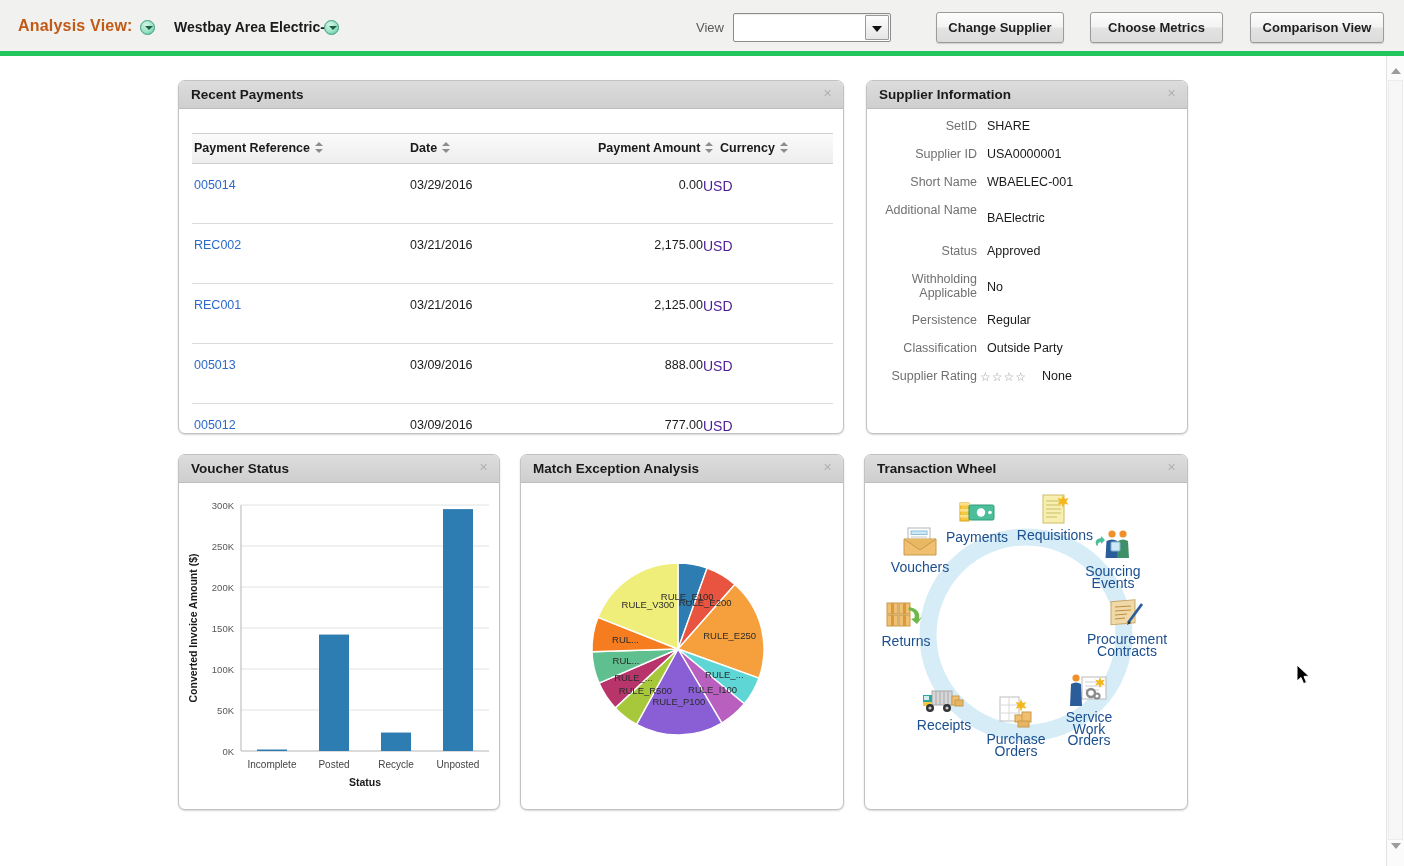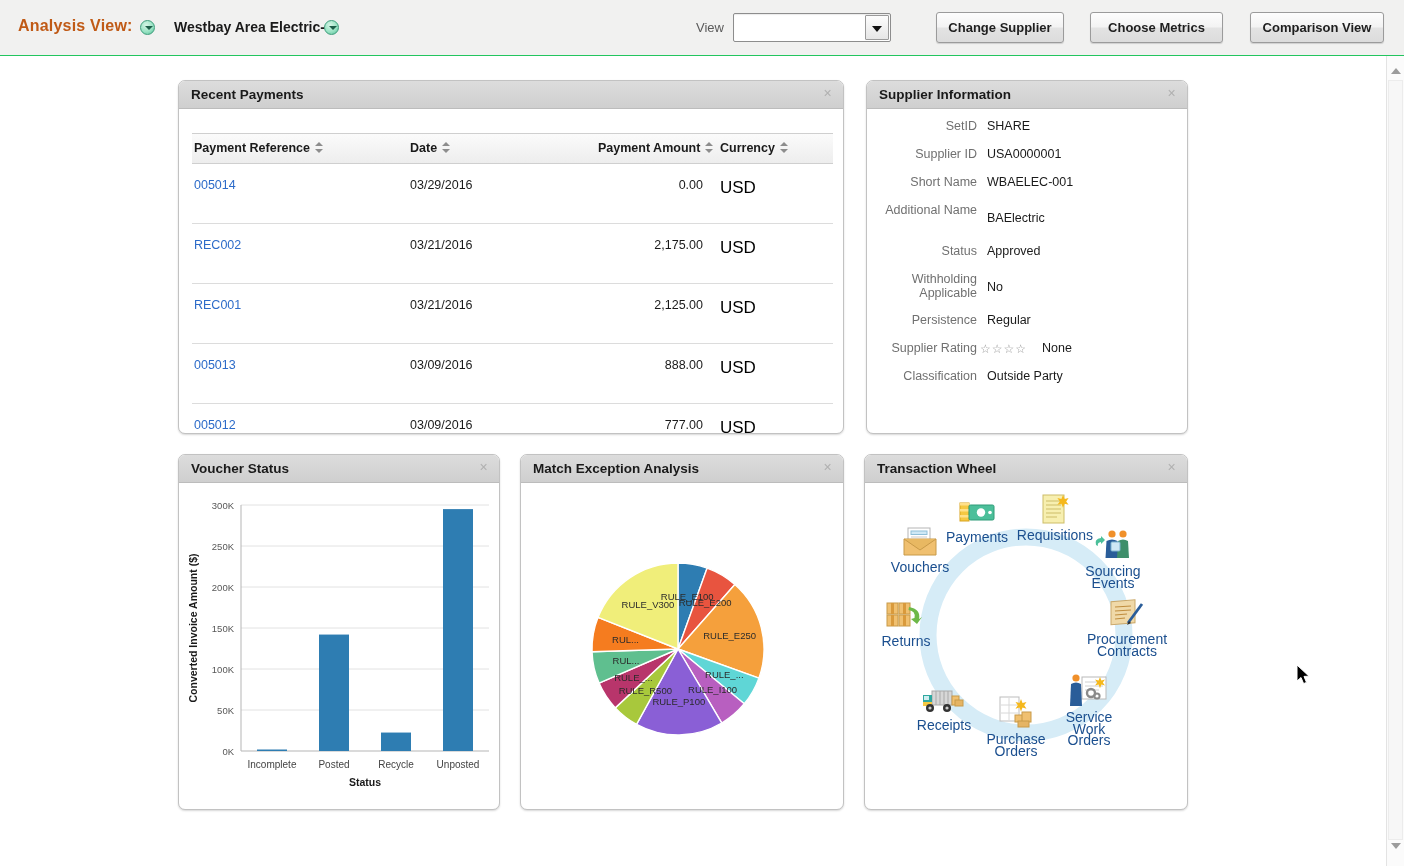--- a/index.html
+++ b/index.html
@@ -10,21 +10,21 @@
     overflow: hidden;
     background: #ffffff;
     font-family: "Liberation Sans", sans-serif;
   }
 
   
   #toolbar {
     position: absolute; left: 0; top: 0;
     width: 1404px; height: 56px;
     background: #f1f1f0;
-    border-bottom: 1px solid #22c55e;
+    border-bottom: 5px solid #22c55e;
   }
   #analysis-label {
     position: absolute; left: 18px; top: 17px;
     font-size: 16px; font-weight: bold; color: #c05a16;
     letter-spacing: .2px;
   }
   .dd-circle {
     display: inline-block;
     width: 15px; height: 15px; border-radius: 50%;
     background: radial-gradient(circle at 40% 32%, #d6f5e6 0%, #96e2c2 58%, #4fb992 100%);
@@ -163,21 +163,21 @@
     position: relative; height: 60px;
     border-bottom: 1px solid #dcdcdc;
   }
   .rp-row:last-of-type { border-bottom: 1px solid #bdbdbd; }
   .rp-ref {
     position: absolute; left: 2px; top: 14px;
     font-size: 12.5px; color: #2c6bc9; cursor: pointer;
   }
   .rp-date { position: absolute; left: 218px; top: 14px; font-size: 12.5px; color: #1a1a1a; }
   .rp-amt  { position: absolute; left: 400px; width: 111px; text-align: right; top: 14px; font-size: 12.5px; color: #1a1a1a; }
-  .rp-cur  { position: absolute; left: 528px; top: 14px; font-size: 17px; color: #000000; }
+  .rp-cur  { position: absolute; left: 511px; top: 14px; font-size: 14px; color: #4c1d95; }
   #rp-more {
     position: absolute; left: 2px; top: 16px;
     font-size: 12px; color: #2c6bc9; cursor: pointer;
   }
   #rp-more-wrap { position: relative; height: 46px; }
 
   
   #pl-supplier-info { left: 866px; top: 24px; width: 322px; height: 354px; }
   #si-list { position: absolute; left: 0; top: 10px; width: 322px; }
   .si-row { position: relative; min-height: 25px; margin-bottom: 3px; }
@@ -357,27 +357,27 @@
           </div>
           <div class="si-row tall">
             <div class="si-lbl" style="line-height:14px;">Withholding Applicable</div>
             <div class="si-val">No</div>
           </div>
           <div class="si-row">
             <div class="si-lbl">Persistence</div>
             <div class="si-val">Regular</div>
           </div>
           <div class="si-row">
+            <div class="si-lbl">Classification</div>
+            <div class="si-val">Outside Party</div>
+          </div>
+          <div class="si-row">
             <div class="si-lbl">Supplier Rating</div>
             <div class="stars">☆☆☆☆</div>
             <div class="rating-text">None</div>
-          </div>
-          <div class="si-row">
-            <div class="si-lbl">Classification</div>
-            <div class="si-val">Outside Party</div>
           </div>
         </div>
     </div>
   </div>
 
   <div class="pagelet" id="pl-voucher-status">
     <div class="pl-head">
       <div class="pl-title">Voucher Status</div>
       <div class="pl-close">×</div>
     </div>

